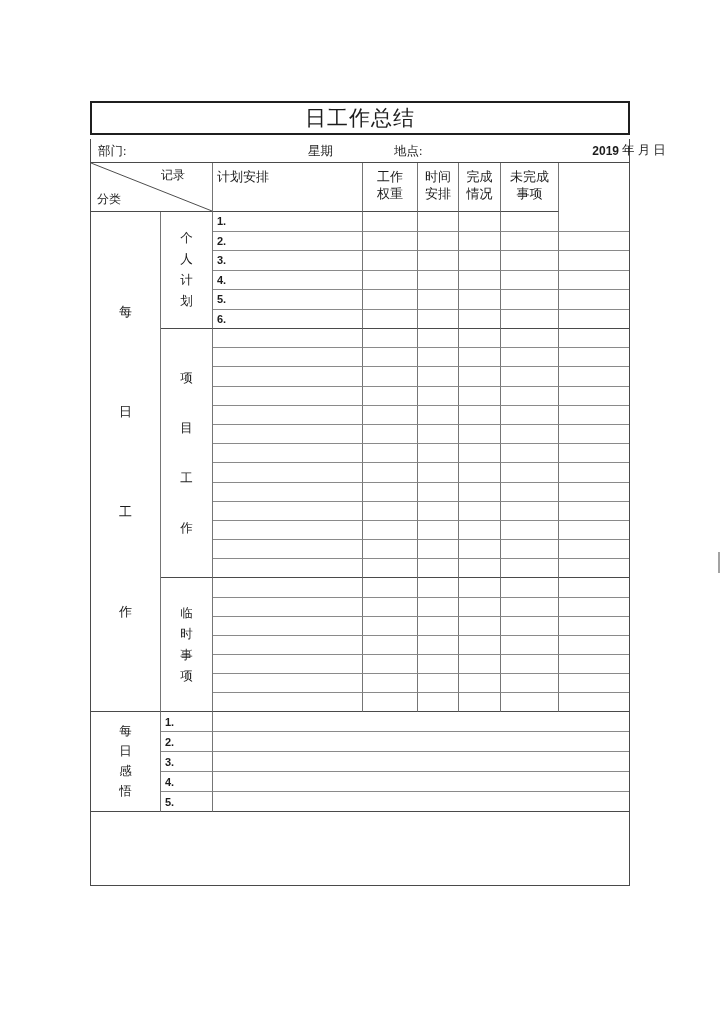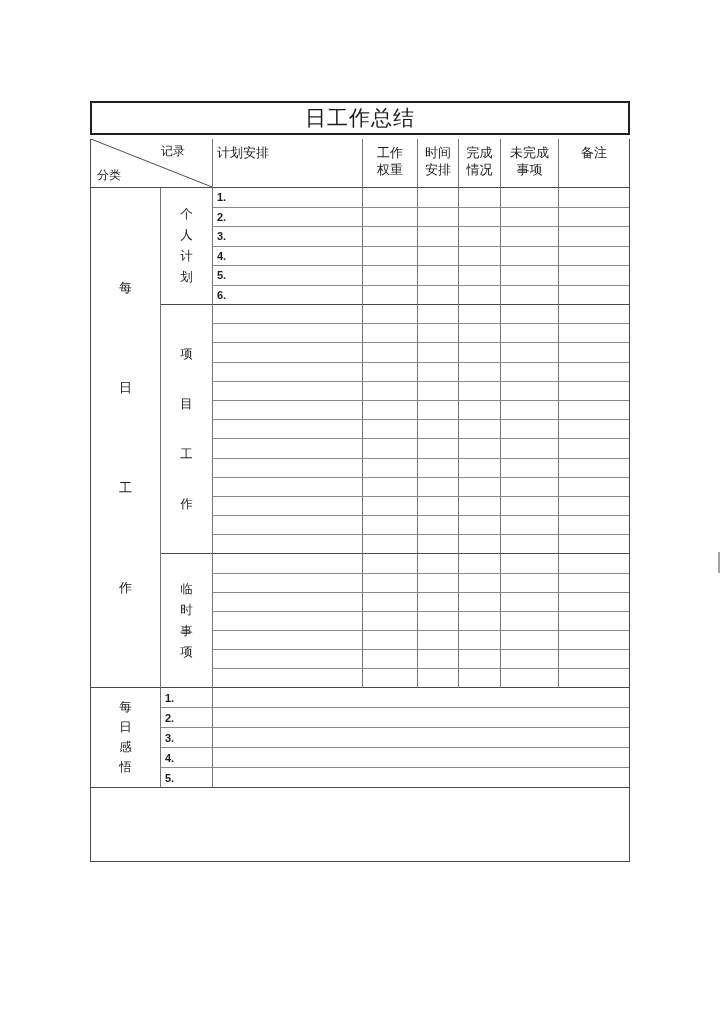--- a/index.html
+++ b/index.html
@@ -62,39 +62,44 @@
 <body>
 
 <div class="page">
 
   <div class="title-box">
     <span>日工作总结</span>
   </div>
 
   <div class="sheet">
 
+    <div class="info-row">
+      <span class="i-dept">部门:</span>
+      <span class="i-week">星期</span>
+      <span class="i-loc">地点:</span>
+      <span class="i-date"><b class="yr">2019</b><span>年 月 日</span></span>
+    </div>
 
     <div class="grid" id="grid">
       <div class="c corner" style="grid-column:1 / span 2;grid-row:1;">
         <svg viewBox="0 0 122 49" preserveAspectRatio="none">
           <line x1="0" y1="0" x2="122" y2="49" stroke="#4a4a4a" stroke-width="1"></line>
         </svg>
         <span class="rec">记录</span>
         <span class="cat">分类</span>
       </div>
       <div class="c hc h-plan" style="grid-column:3;grid-row:1;">计划安排</div>
       <div class="c hc" style="grid-column:4;grid-row:1;">工作
 权重</div>
       <div class="c hc" style="grid-column:5;grid-row:1;font-family:Liberation Serif, serif;">时间
 安排</div>
       <div class="c hc" style="grid-column:6;grid-row:1;">完成
 情况</div>
       <div class="c hc" style="grid-column:7;grid-row:1;">未完成
 事项</div>
-      <div class="c hc nr" style="grid-column:8;grid-row:1;">备注</div>
 
     <div class="c vlab spread glab sec-end" style="grid-area: 2 / 1 / span 26;">
           <span>每</span>
           <span>日</span>
           <span>工</span>
           <span>作</span>
         </div>
         <div class="c vlab centered sec-end" style="grid-area: 2 / 2 / span 6;">
           <span>个</span>
           <span>人</span>

